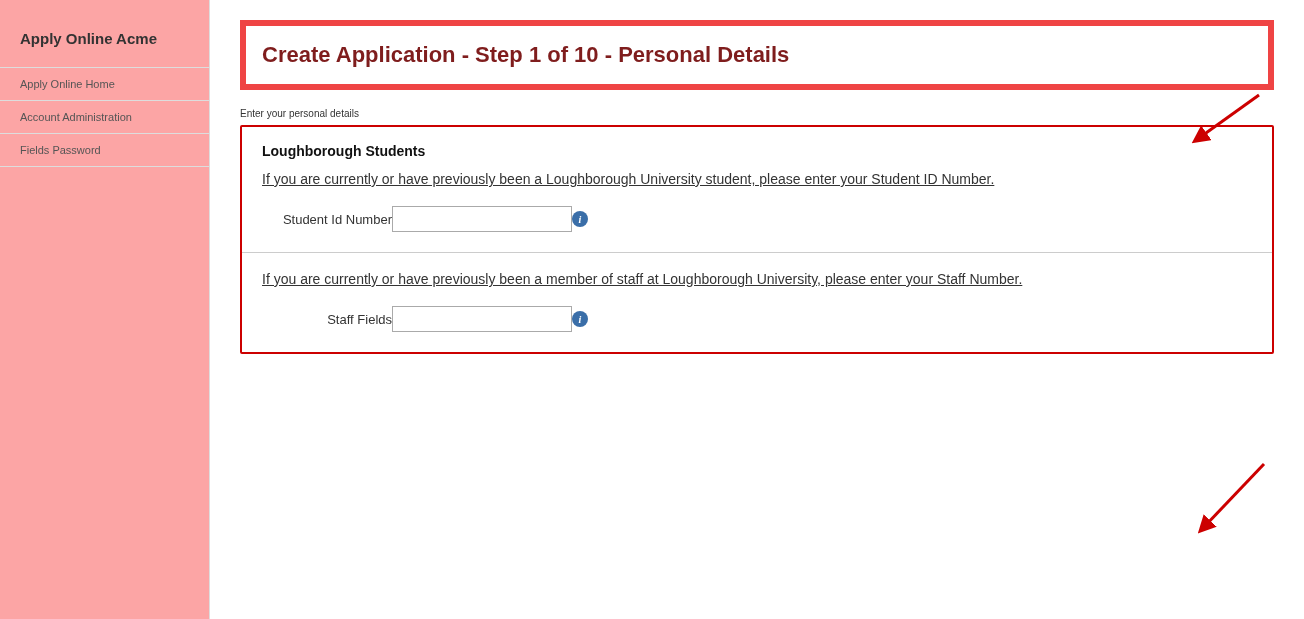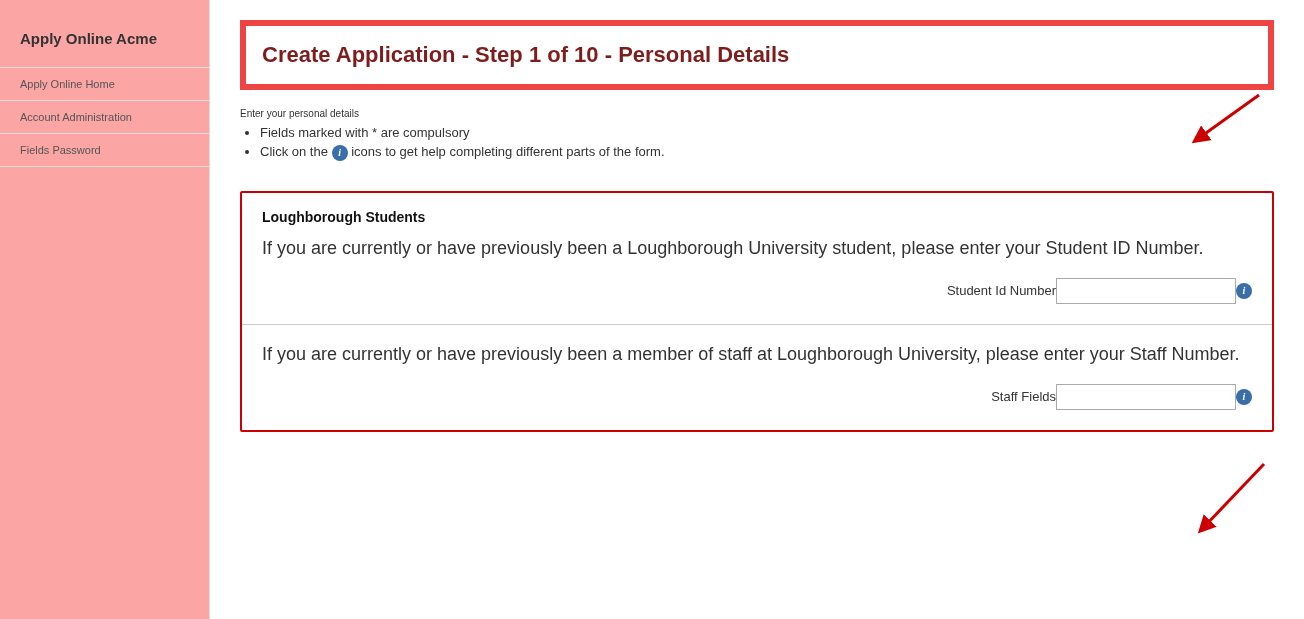--- a/index.html
+++ b/index.html
@@ -88,47 +88,47 @@
       font-weight: bold;
       font-style: italic;
       font-family: Georgia, serif;
       cursor: pointer;
       vertical-align: middle;
     }
     
     .form-section {
       border: 2px solid #c00;
       border-radius: 2px;
-      margin-top: 30px;
+      margin-top: 6px;
       padding: 0;
       background: #fff;
     }
     .section-block {
       padding: 16px 20px 20px 20px;
     }
     .section-block + .section-block {
       border-top: 1px solid #ccc;
     }
     .section-title {
       font-weight: bold;
       font-size: 14px;
       margin-bottom: 10px;
       color: #111;
     }
     .section-desc {
-      font-size: 18px;
+      font-size: 14px;
       color: #333;
       margin-bottom: 16px;
       line-height: 1.5;
+      text-decoration: underline;
     }
     .field-row {
       display: flex;
       align-items: center;
       gap: 0;
-      justify-content: flex-end;
     }
     .field-label {
       font-size: 13px;
       color: #333;
       width: 130px;
       text-align: right;
       flex-shrink: 0;
     }
     .field-input {
       width: 180px;
@@ -171,28 +171,20 @@
       <li>
         <a href="#">Fields Password</a>
       </li>
     </ul>
   </nav>
 
   <main class="main">
     <div class="page-title">Create Application - Step 1 of 10 - Personal Details</div>
 
     <div class="intro-text">Enter your personal details</div>
-    <ul class="intro-list">
-      <li>Fields marked with * are compulsory</li>
-      <li>
-        <span>Click on the</span>
-        <span class="info-icon">i</span>
-        <span>icons to get help completing different parts of the form.</span>
-      </li>
-    </ul>
 
     
     <svg class="arrow-top-right" viewBox="0 0 80 60" xmlns="http://www.w3.org/2000/svg">
       <defs>
         <marker id="arrowhead1" markerWidth="6" markerHeight="6" refX="3" refY="3" orient="auto">
           <path d="M0,0 L0,6 L6,3 z" fill="#c00"></path>
         </marker>
       </defs>
       <line x1="75" y1="5" x2="15" y2="48" stroke="#c00" stroke-width="3" marker-end="url(#arrowhead1)"></line>
     </svg>

